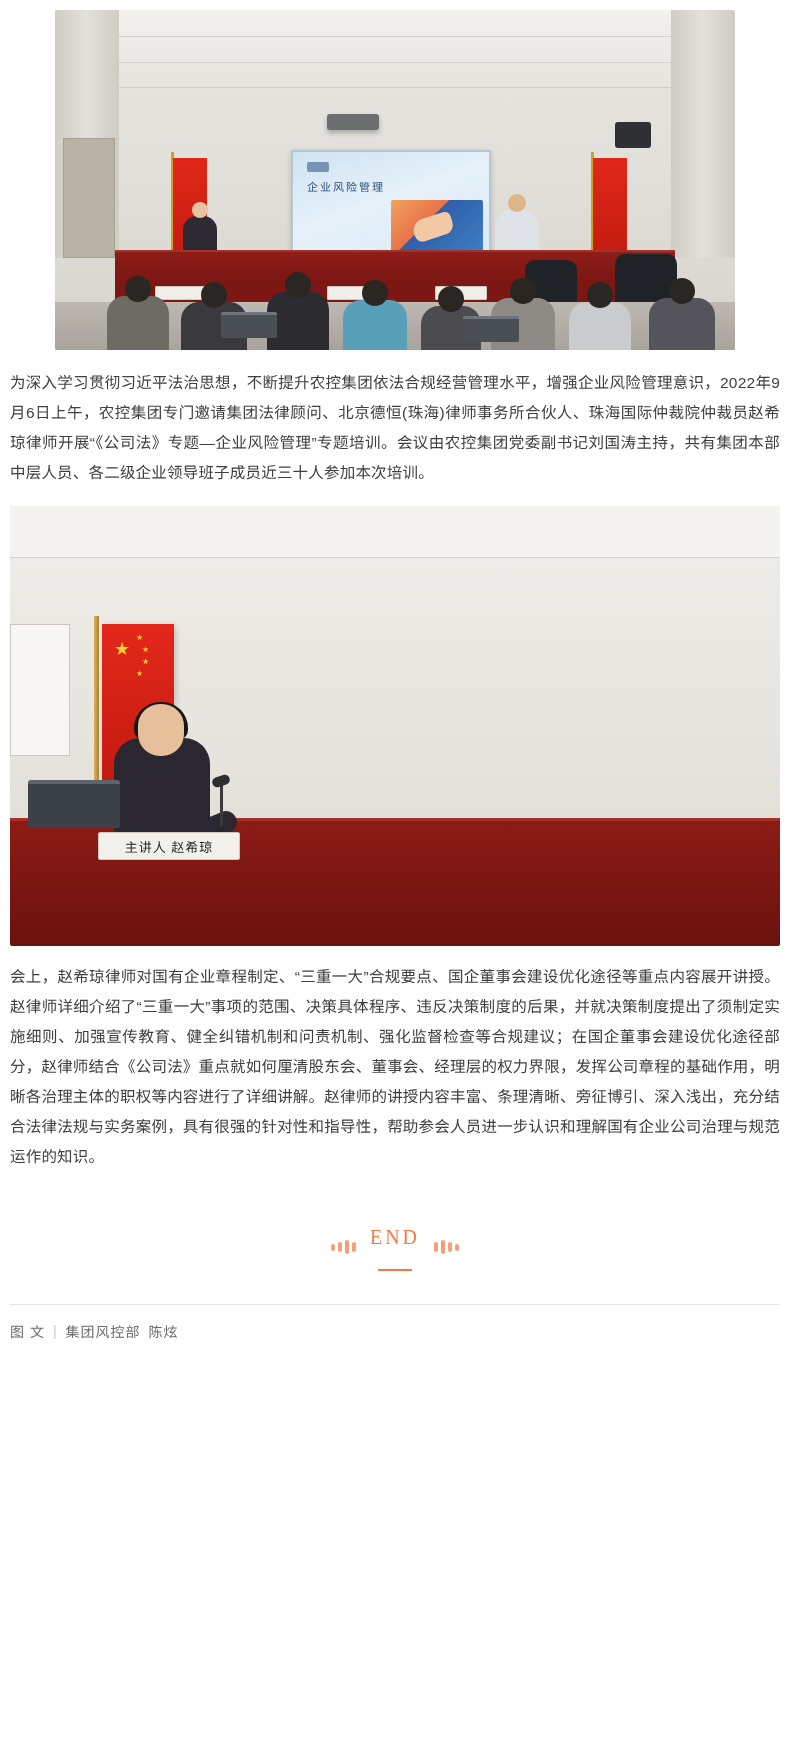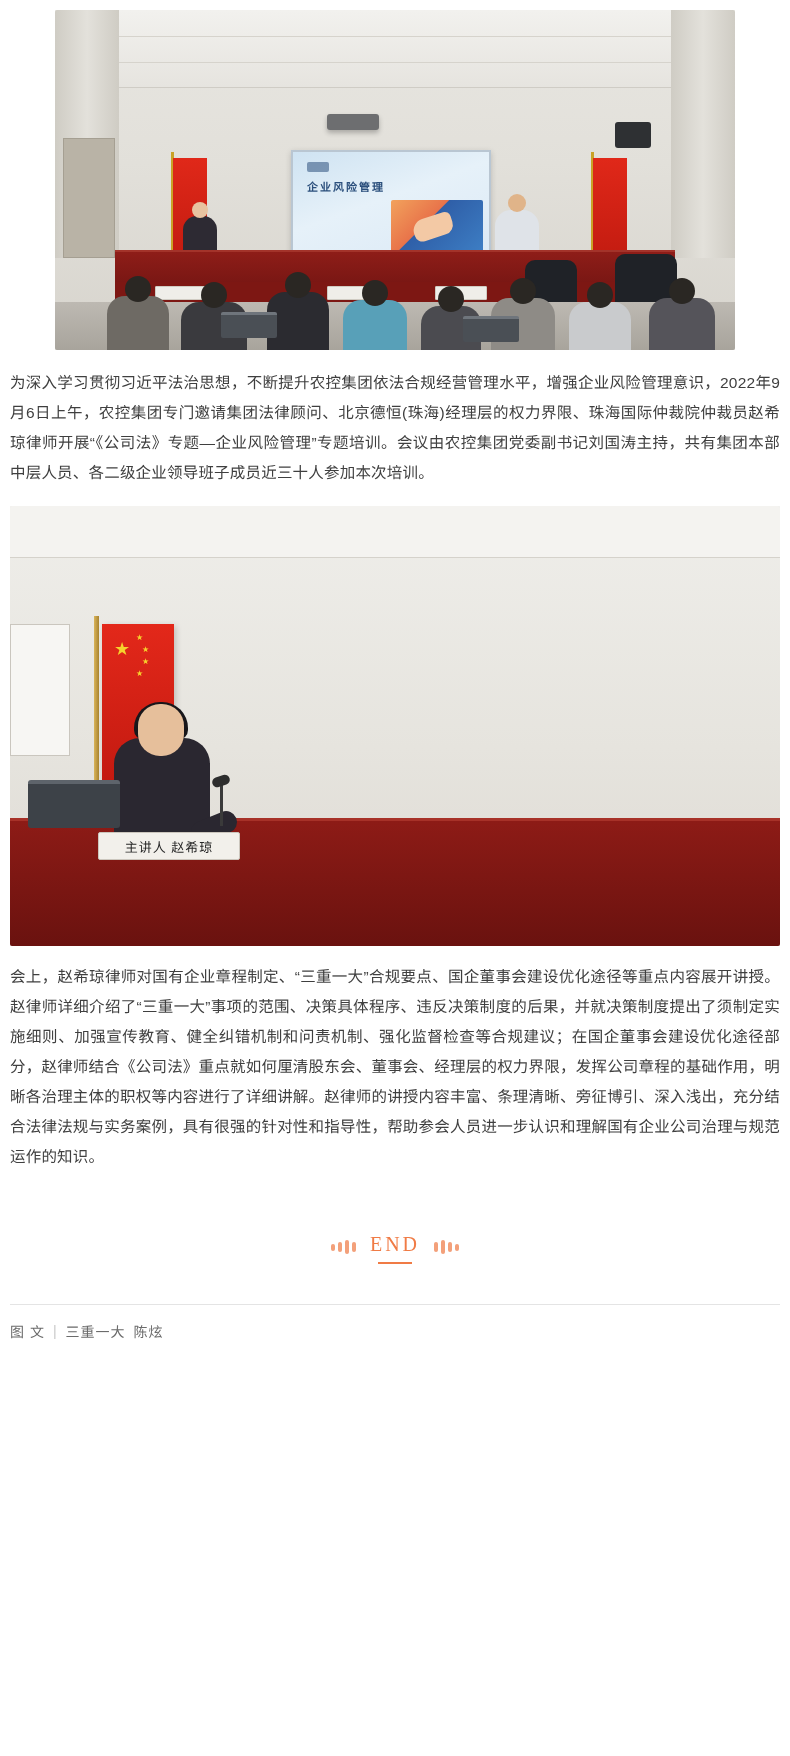--- a/index.html
+++ b/index.html
@@ -63,21 +63,21 @@
     background:#2e3033; border-radius:3px;
   }
   .s1-screen {
     position:absolute; left:236px; top:140px; width:200px; height:110px;
     background: linear-gradient(160deg,#cfe3f2 0%,#e6f1f9 45%,#dbe9f5 100%);
     border: 2px solid #b9c6d2;
     box-shadow: 0 2px 6px rgba(0,0,0,.18);
   }
   .s1-screen-title {
     position:absolute; left:14px; top:26px;
-    font-size:11px; letter-spacing:2px; color:#2b4f7c; font-weight:bold;
+    font-size:11px; letter-spacing:2px; color:#2b4f7c; font-weight:normal;
   }
   .s1-screen-logo {
     position:absolute; left:14px; top:10px; width:22px; height:10px;
     background:#2b4f7c; opacity:.55; border-radius:2px;
   }
   .s1-screen-img {
     position:absolute; right:6px; bottom:6px; width:92px; height:52px;
     background: linear-gradient(135deg,#f2a25c 0%,#e8734a 40%,#2f5fa8 41%,#3d7ec4 100%);
     border-radius:2px;
   }
@@ -282,21 +282,21 @@
     align-items: center;
     justify-content: center;
     gap: 14px;
   }
   .end-text {
     color: #f07b45;
     font-size: 20px;
     letter-spacing: 3px;
     font-family: "Liberation Serif", serif;
     position: relative;
-    padding-bottom: 6px;
+    padding-bottom: 20px;
   }
   .end-text::after {
     content:"";
     position:absolute; left:8px; right:8px; bottom:-2px;
     height:2px; background:#f07b45;
   }
   .laurel {
     display:flex; gap:3px; align-items:center;
   }
   .laurel span {
@@ -377,21 +377,21 @@
     <div class="aud" style="left:212px; top:282px; width:62px; height:62px; background:#2b2b30;"></div>
     <div class="aud" style="left:288px; top:290px; width:64px; height:56px; background:#58a0b8;"></div>
     <div class="aud" style="left:366px; top:296px; width:60px; height:50px; background:#4b4b50;"></div>
     <div class="aud" style="left:436px; top:288px; width:64px; height:58px; background:#8e8b86;"></div>
     <div class="aud" style="left:514px; top:292px; width:62px; height:54px; background:#c9cbcd;"></div>
     <div class="aud" style="left:594px; top:288px; width:66px; height:58px; background:#55545a;"></div>
     <div class="laptop" style="left:166px; top:302px;"></div>
     <div class="laptop" style="left:408px; top:306px;"></div>
   </div>
 
-  <p class="para para-first">为深入学习贯彻习近平法治思想，不断提升农控集团依法合规经营管理水平，增强企业风险管理意识，2022年9月6日上午，农控集团专门邀请集团法律顾问、北京德恒(珠海)经理层的权力界限、珠海国际仲裁院仲裁员赵希琼律师开展“《公司法》专题—企业风险管理”专题培训。会议由农控集团党委副书记刘国涛主持，共有集团本部中层人员、各二级企业领导班子成员近三十人参加本次培训。</p>
+  <p class="para para-first">为深入学习贯彻习近平法治思想，不断提升农控集团依法合规经营管理水平，增强企业风险管理意识，2022年9月6日上午，农控集团专门邀请集团法律顾问、北京德恒(珠海)律师事务所合伙人、珠海国际仲裁院仲裁员赵希琼律师开展“《公司法》专题—企业风险管理”专题培训。会议由农控集团党委副书记刘国涛主持，共有集团本部中层人员、各二级企业领导班子成员近三十人参加本次培训。</p>
 
   <div class="figure figure-2">
     <div class="s2-wall"></div>
     <div class="s2-ceiling"></div>
     <div class="s2-whiteboard"></div>
 
 
     <div class="s2-flag-pole"></div>
     <div class="s2-flag"></div>
     <div class="s2-star-big">★</div>
@@ -426,17 +426,17 @@
         <span></span>
         <span></span>
         <span></span>
     </div>
   </div>
 
   <div class="footer-divider"></div>
   <div class="footer">
     <span>图 文</span>
     <span class="sep">|</span>
-    <span>三重一大</span>
+    <span>集团风控部</span>
     <span>陈炫</span>
   </div>
 
 </div>
 
 </body></html>

